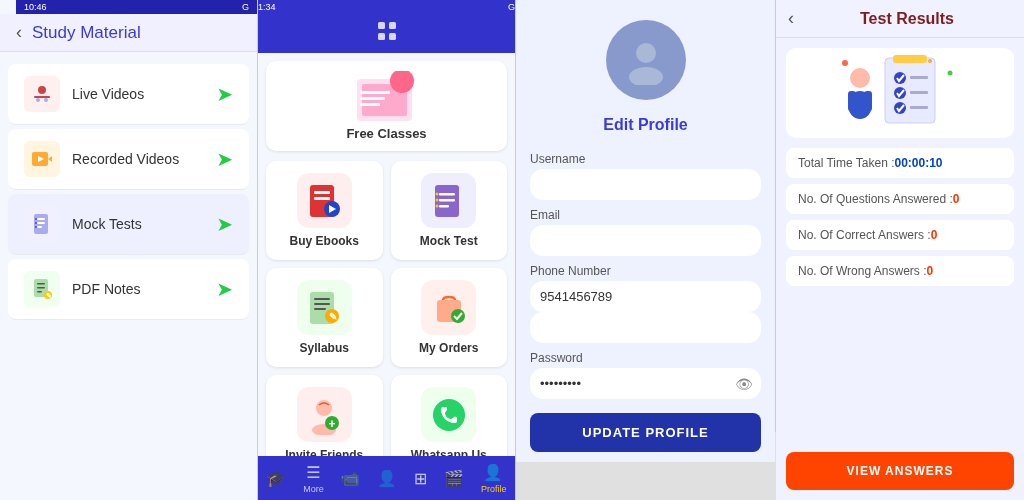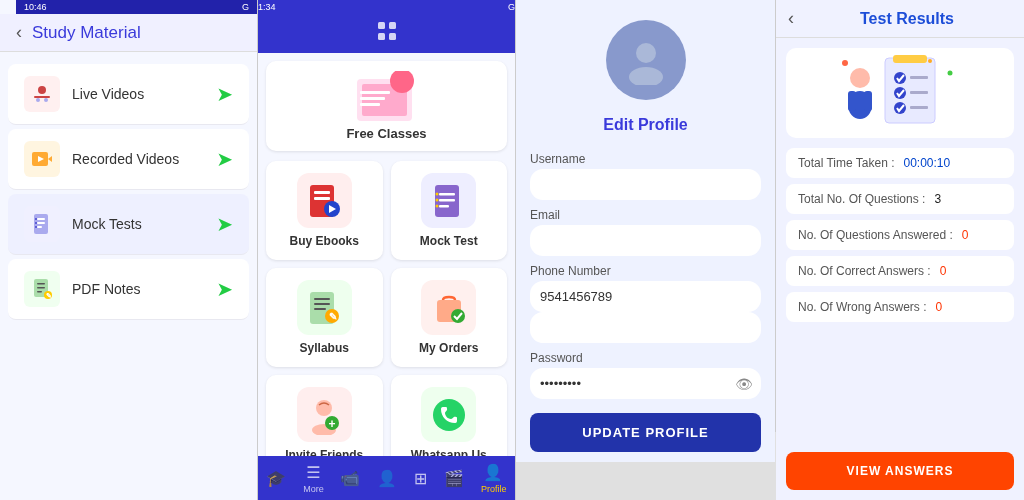--- a/index.html
+++ b/index.html
@@ -283,21 +283,21 @@
     }
     .panel4-header {
       background: #f0f2ff;
       padding: 8px 12px;
       display: flex;
       align-items: center;
       gap: 8px;
       border-bottom: 1px solid #ddd;
     }
     .panel4-title {
-      color: #1d4ed8;
+      color: #7f1d1d;
       font-size: 16px;
       font-weight: 600;
       flex: 1;
       text-align: center;
     }
     .results-illustration {
       background: white;
       margin: 10px;
       border-radius: 10px;
       height: 90px;
@@ -314,21 +314,21 @@
       background: white;
       border-radius: 8px;
       padding: 8px 12px;
       margin-bottom: 6px;
       font-size: 12px;
       color: #333;
       display: flex;
       align-items: center;
     }
     .result-label { color: #555; }
-    .result-value { font-weight: 400; margin-left: 9px; }
+    .result-value { font-weight: 700; }
     .result-value.blue { color: #0044cc; }
     .result-value.black { color: #222; }
     .result-value.orange-red { color: #ff3300; }
     .view-answers-btn {
       display: block;
       width: calc(100% - 20px);
       margin: 6px 10px 10px;
       padding: 12px;
       background: #ff4400;
       color: white;
@@ -605,24 +605,20 @@
       <circle cx="100" cy="8" r="2" fill="#ffaa22"></circle>
       <circle cx="120" cy="20" r="2.5" fill="#44cc44"></circle>
     </svg>
   </div>
   <div class="results-content">
     <div class="result-row">
       <span class="result-label">Total Time Taken : </span>
       <span class="result-value blue">00:00:10</span>
     </div>
     <div class="result-row">
-      <span class="result-label">Total No. Of Questions : </span>
-      <span class="result-value black">3</span>
-    </div>
-    <div class="result-row">
       <span class="result-label">No. Of Questions Answered : </span>
       <span class="result-value orange-red">0</span>
     </div>
     <div class="result-row">
       <span class="result-label">No. Of Correct Answers : </span>
       <span class="result-value orange-red">0</span>
     </div>
     <div class="result-row">
       <span class="result-label">No. Of Wrong Answers : </span>
       <span class="result-value orange-red">0</span>

